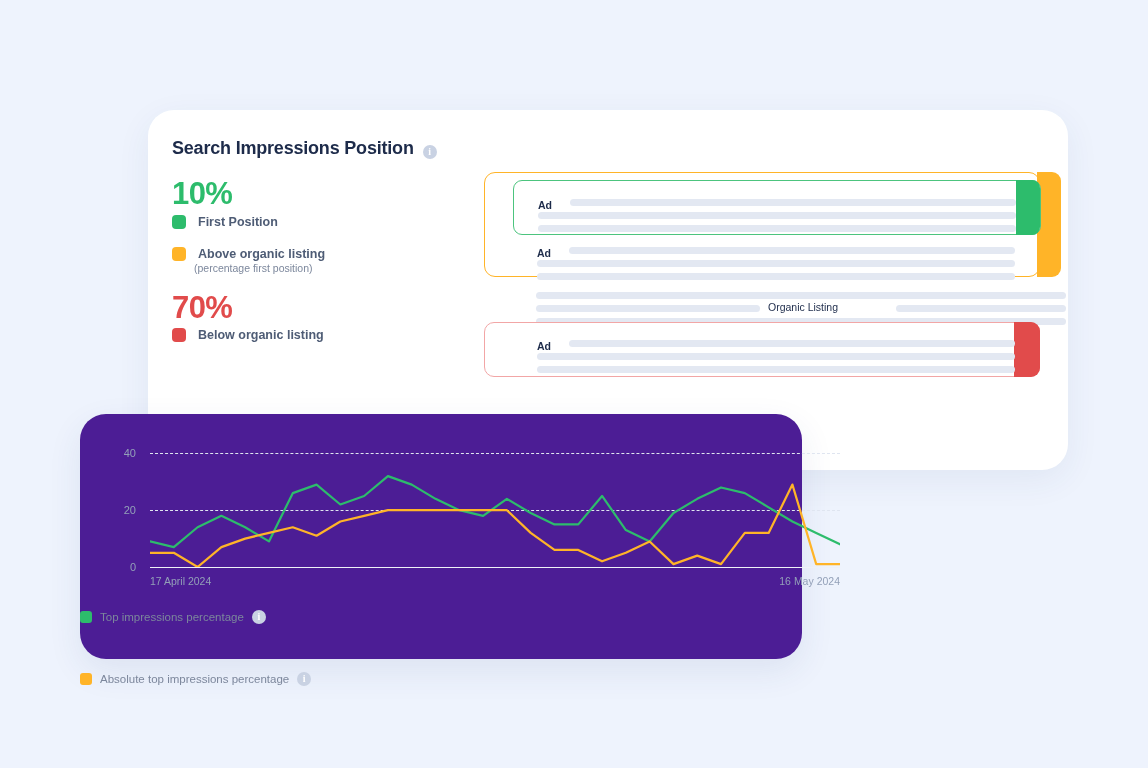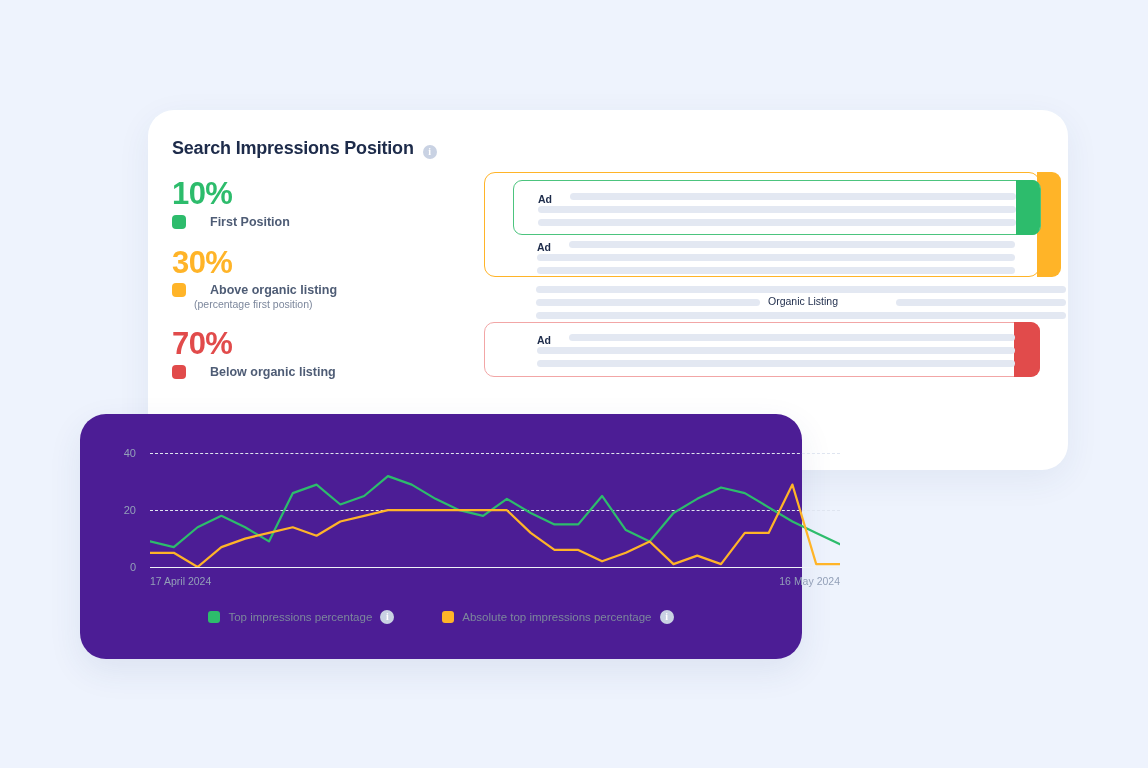--- a/index.html
+++ b/index.html
@@ -47,21 +47,21 @@
     position: absolute;
     left: 24px; top: 68px;
     width: 180px;
   }
   .stat { margin-bottom: 18px; }
   .stat-pct {
     font-size: 31px; font-weight: bold;
     line-height: 1.05; letter-spacing: -0.6px;
   }
   .stat-row {
-    display: flex; align-items: center; gap: 24px;
+    display: flex; align-items: center; gap: 12px;
     margin-top: 4px;
   }
   .swatch {
     width: 14px; height: 14px; border-radius: 4px; flex: none;
   }
   .stat-label {
     font-size: 12.5px; color: #4e5c75; font-weight: 600;
   }
   .stat-sub {
     font-size: 10.5px; color: #7c879c;
@@ -101,21 +101,21 @@
     width: 556px; height: 55px;
     border: 1.4px solid #f2a6a6; border-radius: 10px;
     background: #fff;
   }
   .bar-red {
     position: absolute; right: -1px; top: -1px;
     width: 26px; height: 55px;
     background: #e14b4b; border-radius: 0 9px 9px 0;
   }
 
-  .ad-block { position: absolute; }
+  .ad-block { position: absolute; margin-top: 6px; }
   .ad-label {
     font-size: 10.5px; font-weight: bold; color: #1d2b4a;
     position: absolute; left: 0; top: 0;
   }
   .sk {
     position: absolute; height: 7px; border-radius: 3.5px;
     background: #e3e8f2;
   }
 
   
@@ -144,21 +144,21 @@
   .axisline {
     position: absolute; left: 42px; right: 8px;
     border-top: 1.4px solid #eef1f7;
   }
   #plot { position: absolute; left: 42px; top: 0; right: 8px; height: 125px; }
   .xlabel {
     position: absolute; font-size: 10.5px; color: #93a0b8;
   }
   #chart-legend {
     position: absolute; left: 0; right: 0; top: 196px;
-    display: flex; justify-content: center; gap: 48px;
+    display: flex; justify-content: center; gap: 48px; flex-direction: column;
   }
   .leg-item { display: flex; align-items: center; gap: 8px; }
   .leg-swatch { width: 12px; height: 12px; border-radius: 3px; }
   .leg-text { font-size: 11.5px; color: #7c879c; }
 </style>
 </head>
 <body>
 
 <div id="main-card">
 
@@ -169,21 +169,20 @@
 
   <div id="stats">
     <div class="stat">
       <div class="stat-pct" style="color:#2dbc6c">10%</div>
       <div class="stat-row">
         <span class="swatch" style="background:#2dbc6c"></span>
         <span class="stat-label">First Position</span>
       </div>
     </div>
     <div class="stat">
-      <div class="stat-pct" style="color:#ffb428">30%</div>
       <div class="stat-row">
         <span class="swatch" style="background:#ffb428"></span>
         <span class="stat-label">Above organic listing</span>
       </div>
       <div class="stat-sub">(percentage first position)</div>
     </div>
     <div class="stat">
       <div class="stat-pct" style="color:#e14b4b">70%</div>
       <div class="stat-row">
         <span class="swatch" style="background:#e14b4b"></span>

